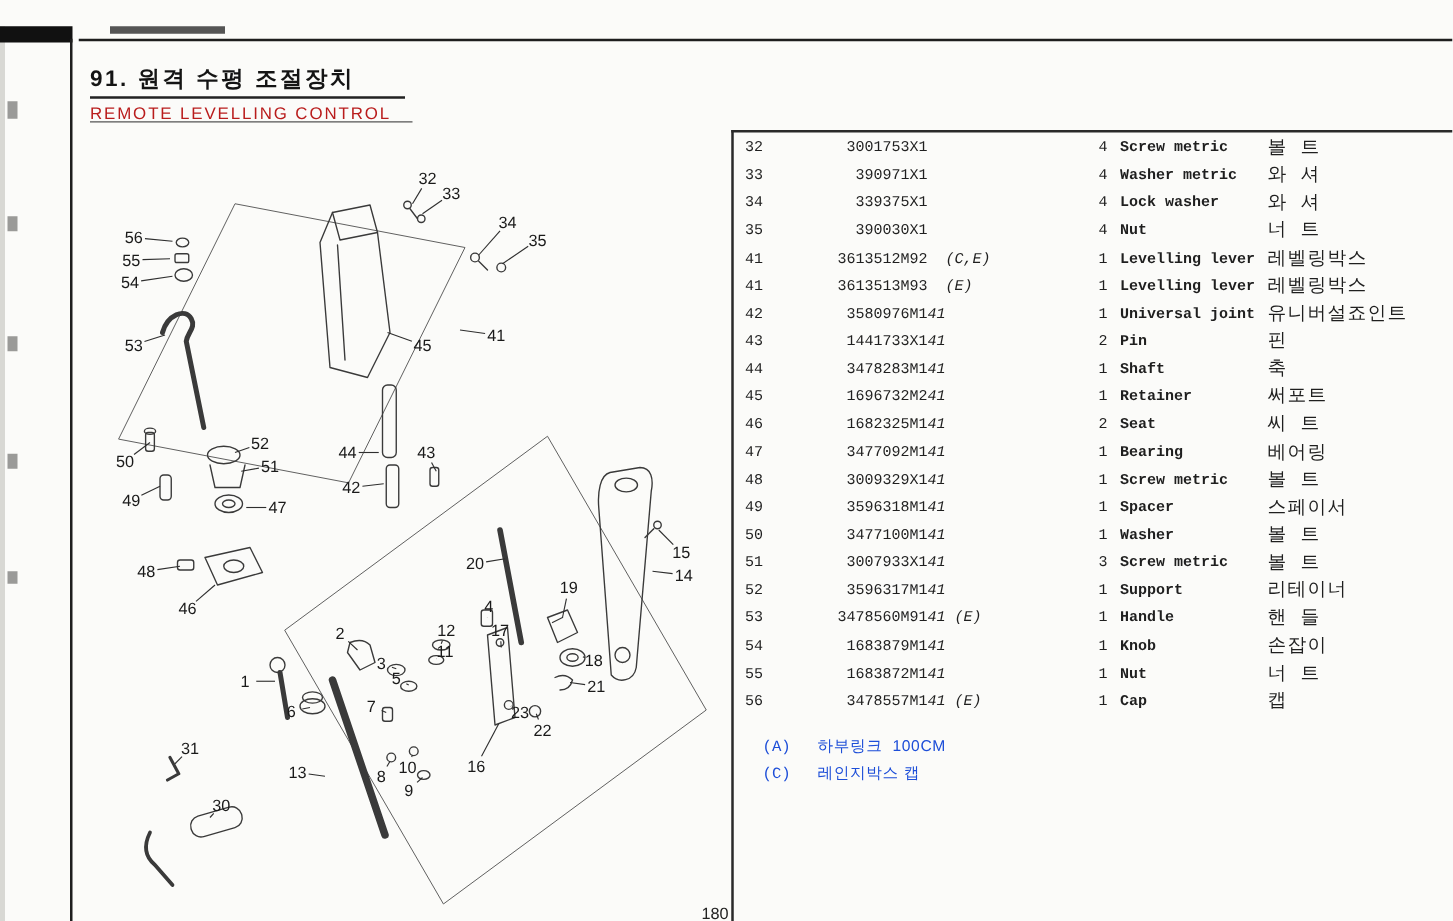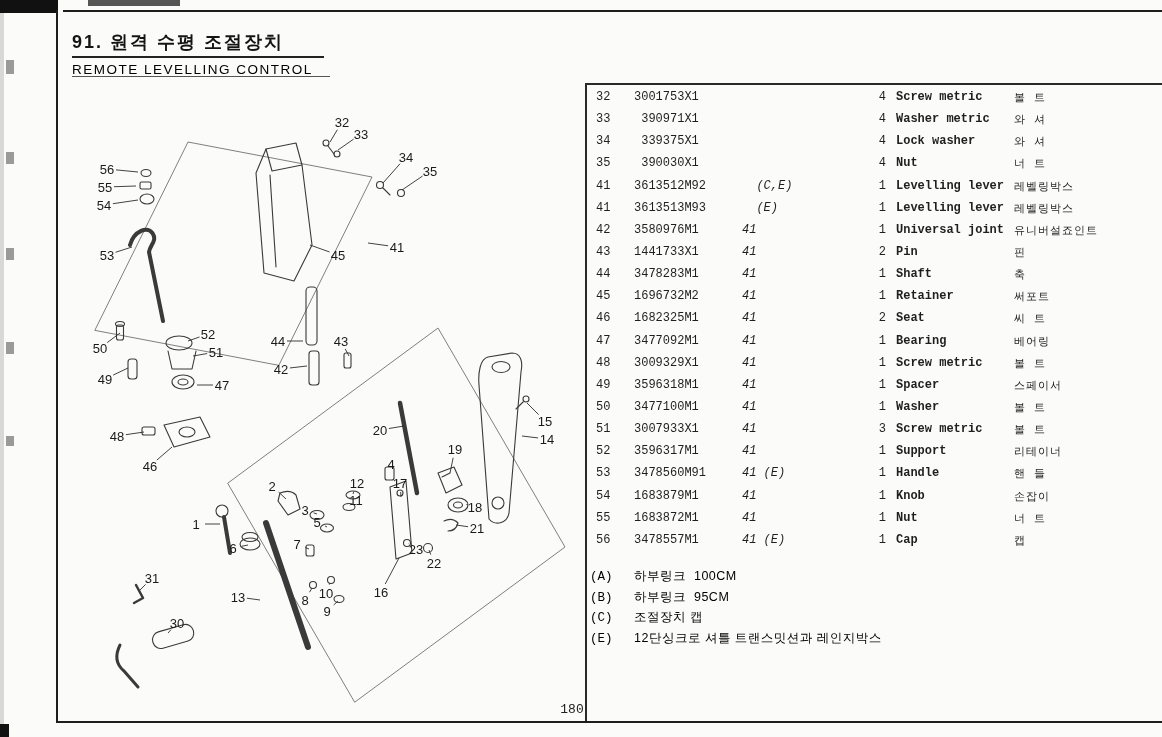--- a/index.html
+++ b/index.html
@@ -4,21 +4,21 @@
 <style>
   * { margin:0; padding:0; box-sizing:border-box; }
   html,body { width:1162px; height:737px; }
   body {
     font-family:"Liberation Sans", sans-serif;
     background:#fbfbf9;
     color:#1c1c1c;
     position:relative;
     overflow:hidden;
   }
-  .page { position:absolute; inset:0; }
+  .page { position:absolute; inset:0;margin-top:21px; }
 
   
   .rule { position:absolute; background:#1e1e1e; }
   .rule-top    { left:63px;  top:10px;  width:1099px; height:2px; }
   .rule-left   { left:56px;  top:10px;  width:2px;    height:713px; }
   .rule-bottom { left:56px;  top:721px; width:1106px; height:2px; }
   .rule-divider-v { left:585px; top:83px; width:2px; height:638px; background:#2a2a2a; }
   .rule-divider-h { left:585px; top:83px; width:577px; height:2px; background:#2a2a2a; }
 
   
@@ -30,50 +30,50 @@
   .edge-strip { position:absolute; left:0; top:0; width:4px; height:737px; background:#d8d8d4; }
 
   
   .header { position:absolute; left:72px; top:30px; }
   .title {
     font-size:18px; font-weight:bold; letter-spacing:2px; color:#141414;
     white-space:nowrap;
   }
   .title-underline { position:absolute; left:0; top:26px; width:252px; height:2px; background:#222; }
   .subtitle {
-    margin-top:8px; font-size:13.5px; letter-spacing:1.5px; color:#000000; white-space:nowrap;
+    margin-top:8px; font-size:13.5px; letter-spacing:1.5px; color:#b91c1c; white-space:nowrap;
   }
   .subtitle-underline { position:absolute; left:0; top:46px; width:258px; height:1px; background:#555; }
 
   
   .parts-table {
     position:absolute; left:596px; top:86px; width:560px;
     font-family:"Liberation Mono", monospace; font-size:12px; color:#1f1f1f;
   }
   .trow { display:flex; height:22.15px; line-height:22.15px; white-space:pre; }
   .c-ref  { width:38px; }
-  .c-pn   { width:108px; }
+  .c-pn   { width:108px;text-align:right; }
   .c-code { width:132px;font-style:italic; }
   .c-qty  { width:12px; text-align:right; }
   .c-desc { width:128px; padding-left:10px;font-weight:bold; }
-  .c-kor  { flex:1; letter-spacing:1px; font-family:"Liberation Sans", sans-serif; font-size:11px; }
+  .c-kor  { flex:1; letter-spacing:1px; font-family:"Liberation Sans", sans-serif; font-size:15px; }
 
   
   .notes {
-    position:absolute; left:590px; top:566px;
-    font-family:"Liberation Mono", monospace; font-size:12.5px; color:#000000;
+    position:absolute; left:610px; top:566px;
+    font-family:"Liberation Mono", monospace; font-size:12.5px; color:#1d4ed8;
   }
   .note { height:20.5px; line-height:20.5px; white-space:pre; }
   .nkey { display:inline-block; width:44px; }
   .ntext { letter-spacing:0.5px; font-family:"Liberation Sans", sans-serif; }
 
   
   .page-number {
     position:absolute; left:554px; top:702px; width:36px; text-align:center;
-    font-family:Liberation Mono, monospace; font-size:13px; color:#222;
+    font-family:Liberation Sans, sans-serif; font-size:13px; color:#222;
   }
 
   
   .diagram { position:absolute; left:60px; top:85px; width:525px; height:635px; }
   .callout {
     font-family:"Liberation Sans", sans-serif; font-size:13px; fill:#1a1a1a;
     text-anchor:middle; dominant-baseline:central;
   }
   .leader { stroke:#2e2e2e; stroke-width:0.9; }
 </style>
@@ -316,20 +316,18 @@
       <div class="trow"><span class="c-ref">51</span><span class="c-pn">3007933X1</span><span class="c-code">41</span><span class="c-qty">3</span><span class="c-desc">Screw metric</span><span class="c-kor">볼  트</span></div>
       <div class="trow"><span class="c-ref">52</span><span class="c-pn">3596317M1</span><span class="c-code">41</span><span class="c-qty">1</span><span class="c-desc">Support</span><span class="c-kor">리테이너</span></div>
       <div class="trow"><span class="c-ref">53</span><span class="c-pn">3478560M91</span><span class="c-code">41 (E)</span><span class="c-qty">1</span><span class="c-desc">Handle</span><span class="c-kor">핸  들</span></div>
       <div class="trow"><span class="c-ref">54</span><span class="c-pn">1683879M1</span><span class="c-code">41</span><span class="c-qty">1</span><span class="c-desc">Knob</span><span class="c-kor">손잡이</span></div>
       <div class="trow"><span class="c-ref">55</span><span class="c-pn">1683872M1</span><span class="c-code">41</span><span class="c-qty">1</span><span class="c-desc">Nut</span><span class="c-kor">너  트</span></div>
       <div class="trow"><span class="c-ref">56</span><span class="c-pn">3478557M1</span><span class="c-code">41 (E)</span><span class="c-qty">1</span><span class="c-desc">Cap</span><span class="c-kor">캡</span></div>
     </div>
 
   <div class="notes">
       <div class="note"><span class="nkey">(A)</span><span class="ntext">하부링크  100CM</span></div>
-      <div class="note"><span class="nkey">(B)</span><span class="ntext">하부링크  95CM</span></div>
-      <div class="note"><span class="nkey">(C)</span><span class="ntext">조절장치 캡</span></div>
-      <div class="note"><span class="nkey">(E)</span><span class="ntext">12단싱크로 셔틀 트랜스밋션과 레인지박스</span></div>
+      <div class="note"><span class="nkey">(C)</span><span class="ntext">레인지박스 캡</span></div>
     </div>
 
   <div class="page-number">180</div>
 
 </div>
 
 </body></html>

